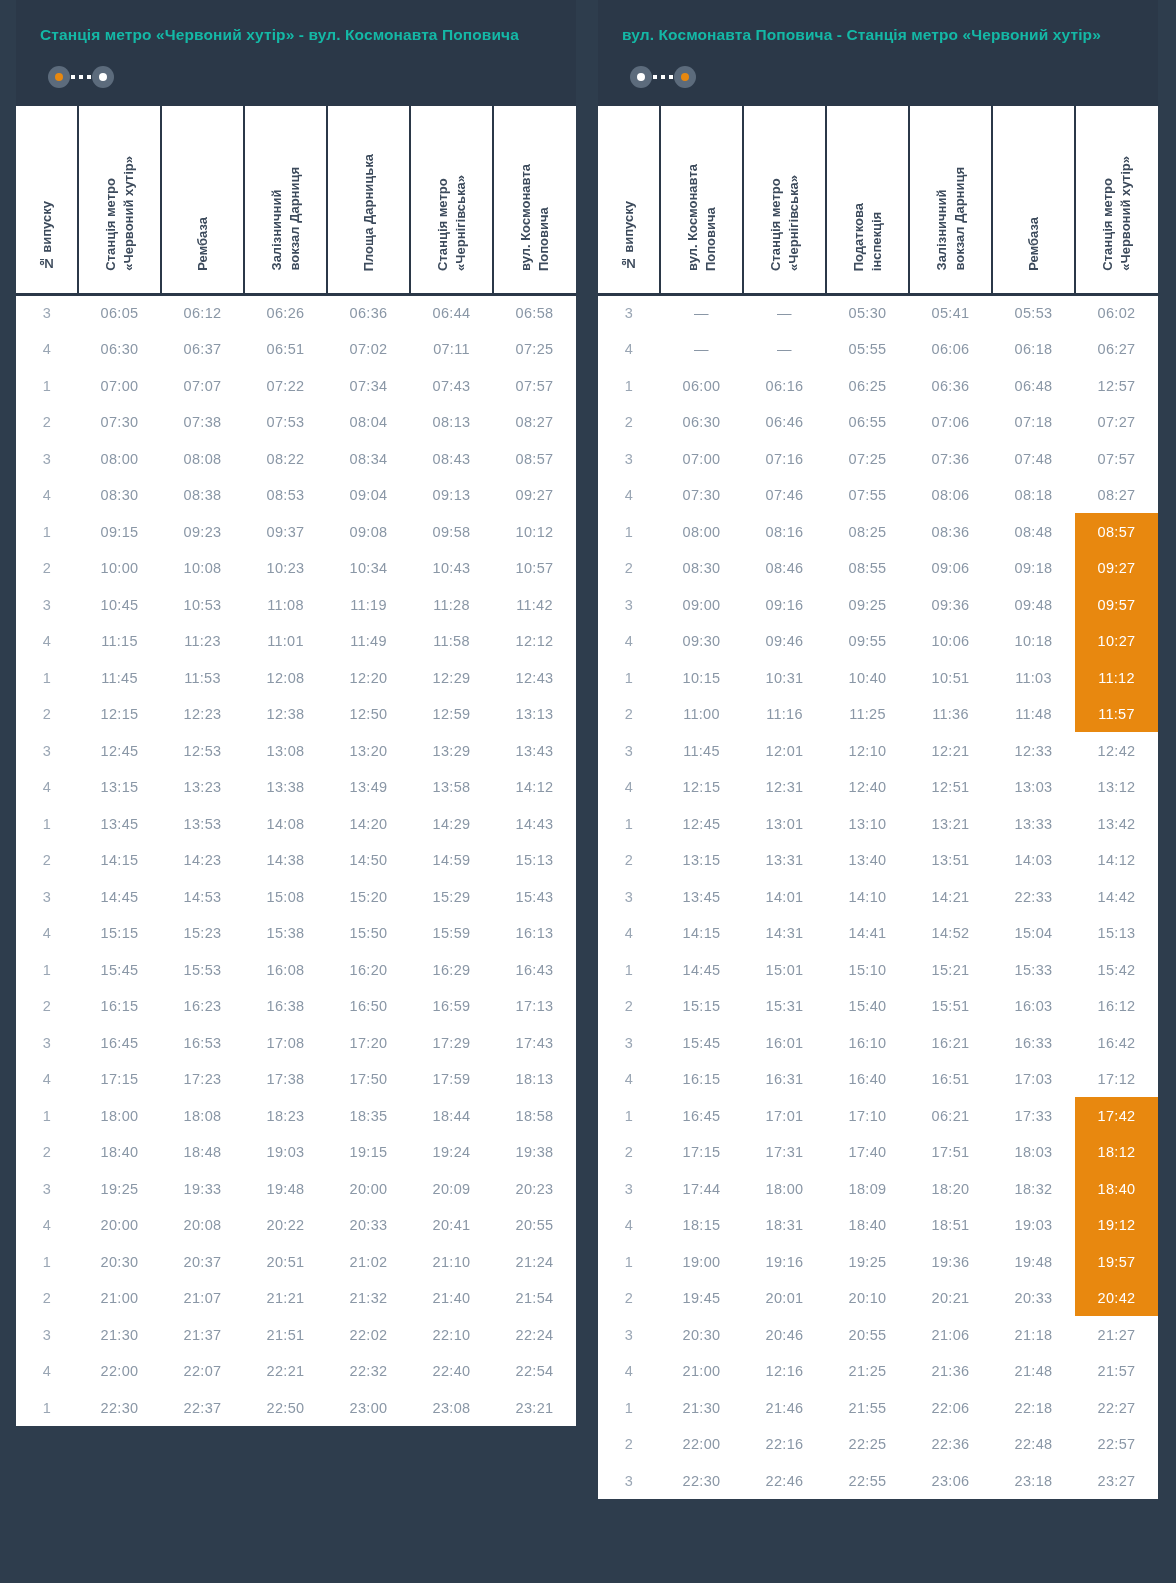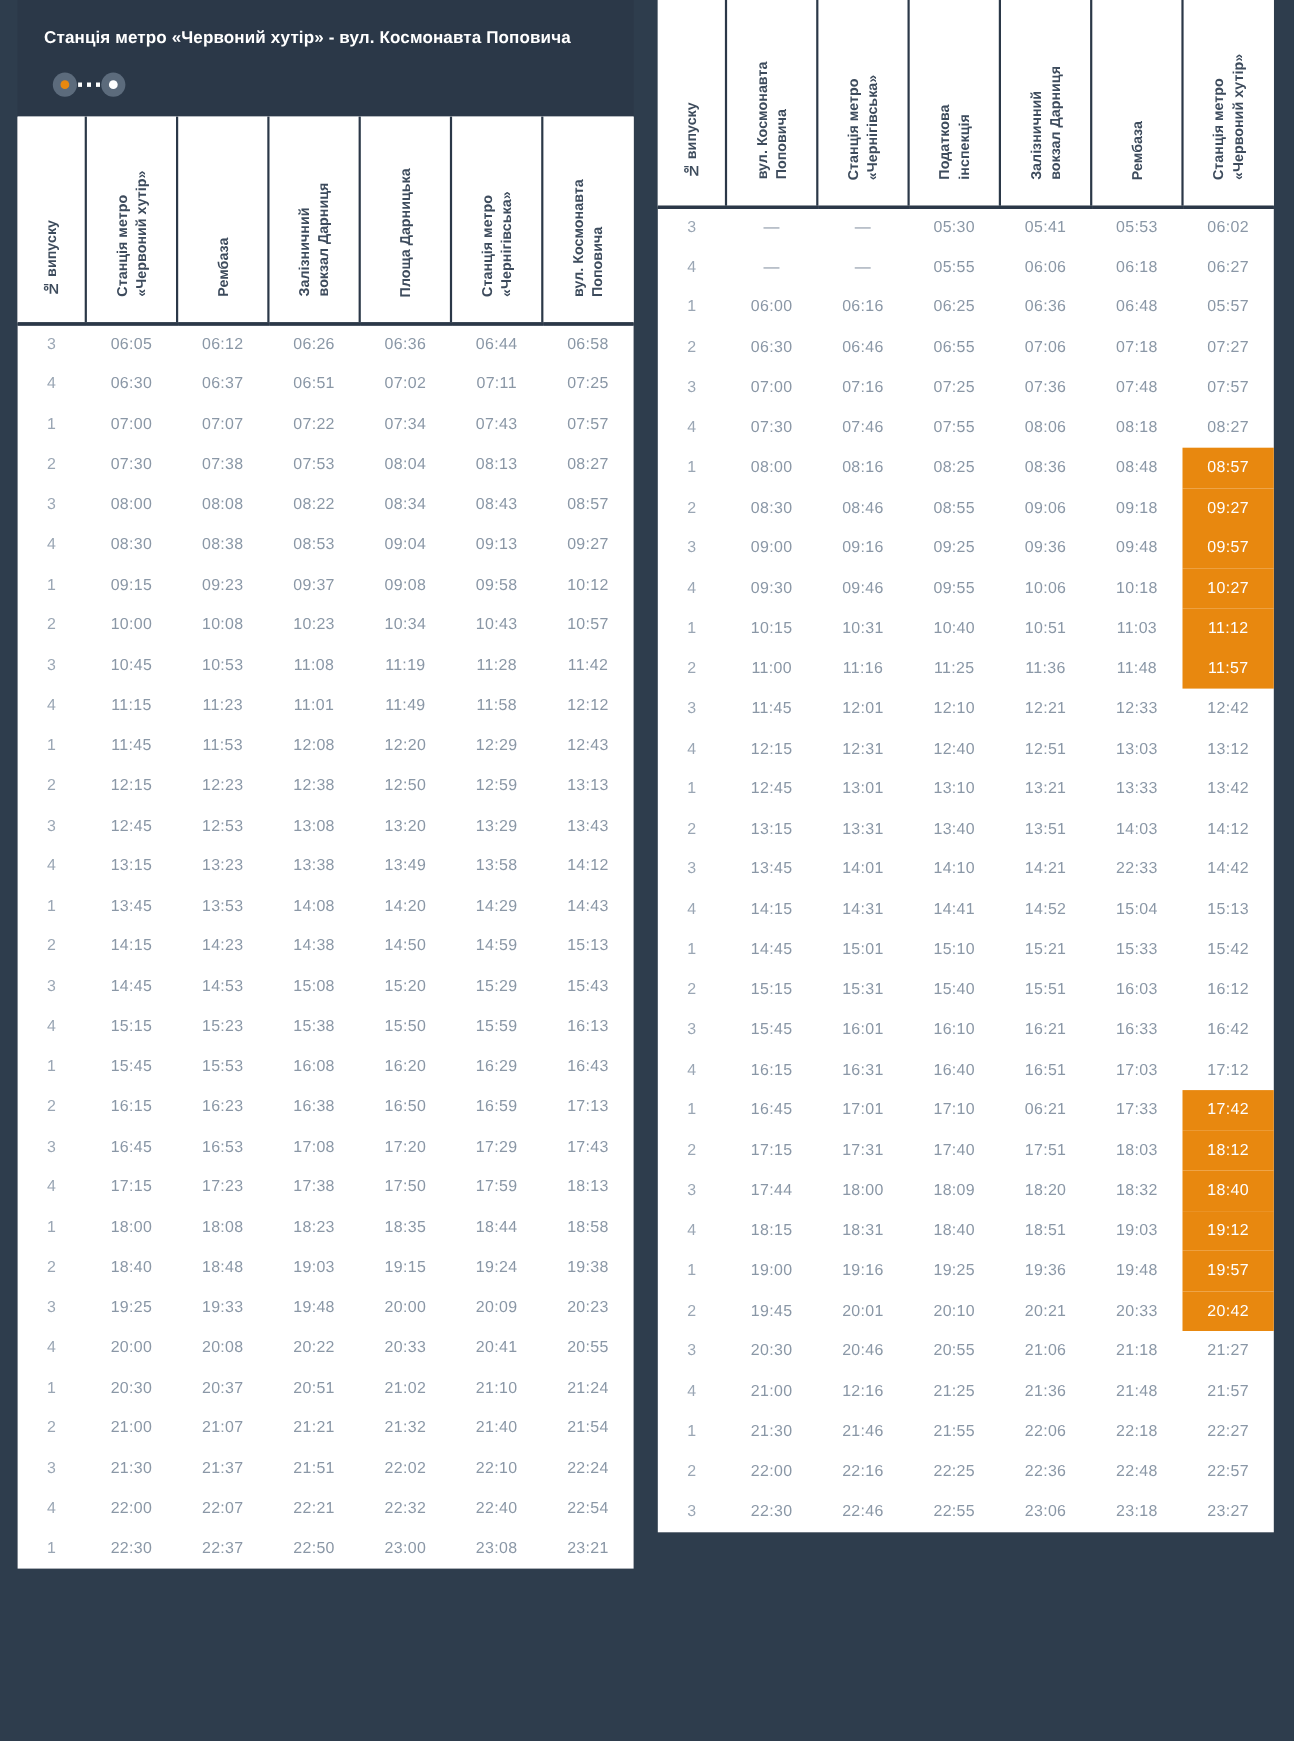--- a/index.html
+++ b/index.html
@@ -18,21 +18,21 @@
     align-items: flex-start;
   }
   .panel {
     width: 560px;
     background: #2b3848;
     display: flex;
     flex-direction: column;
   }
   .panel-head { padding: 24px 24px 0 24px; }
   .panel-title {
-    color: #ffffff;
+    color: #14b8a6;
     font-size: 15.5px;
     font-weight: bold;
     line-height: 1.45;
     letter-spacing: .1px;
   }
   .route-indicator {
     display: flex;
     align-items: center;
     margin: 20px 0 18px 8px;
     width: 66px;
@@ -413,20 +413,32 @@
               <td>22:50</td>
               <td>23:00</td>
               <td>23:08</td>
               <td>23:21</td>
             </tr>
           </tbody>
         </table>
       </div>
     </div>
     <div class="panel">
+      <div class="panel-head">
+        <div class="panel-title">вул. Космонавта Поповича - Станція метро «Червоний хутір»</div>
+        <div class="route-indicator">
+          <span class="ri-node">
+            <span class="ri-core" style="background: rgb(255, 255, 255);"></span>
+          </span>
+          <span class="ri-line"></span>
+          <span class="ri-node">
+            <span class="ri-core" style="background: rgb(232, 136, 15);"></span>
+          </span>
+        </div>
+      </div>
       <div class="sched-wrap">
         <table class="sched">
           <colgroup>
             <col class="c-num">
             <col>
             <col>
             <col>
             <col>
             <col>
             <col>
@@ -466,21 +478,21 @@
               <td>06:18</td>
               <td>06:27</td>
             </tr>
             <tr>
               <td class="num">1</td>
               <td>06:00</td>
               <td>06:16</td>
               <td>06:25</td>
               <td>06:36</td>
               <td>06:48</td>
-              <td>05:57</td>
+              <td>12:57</td>
             </tr>
             <tr>
               <td class="num">2</td>
               <td>06:30</td>
               <td>06:46</td>
               <td>06:55</td>
               <td>07:06</td>
               <td>07:18</td>
               <td>07:27</td>
             </tr>

